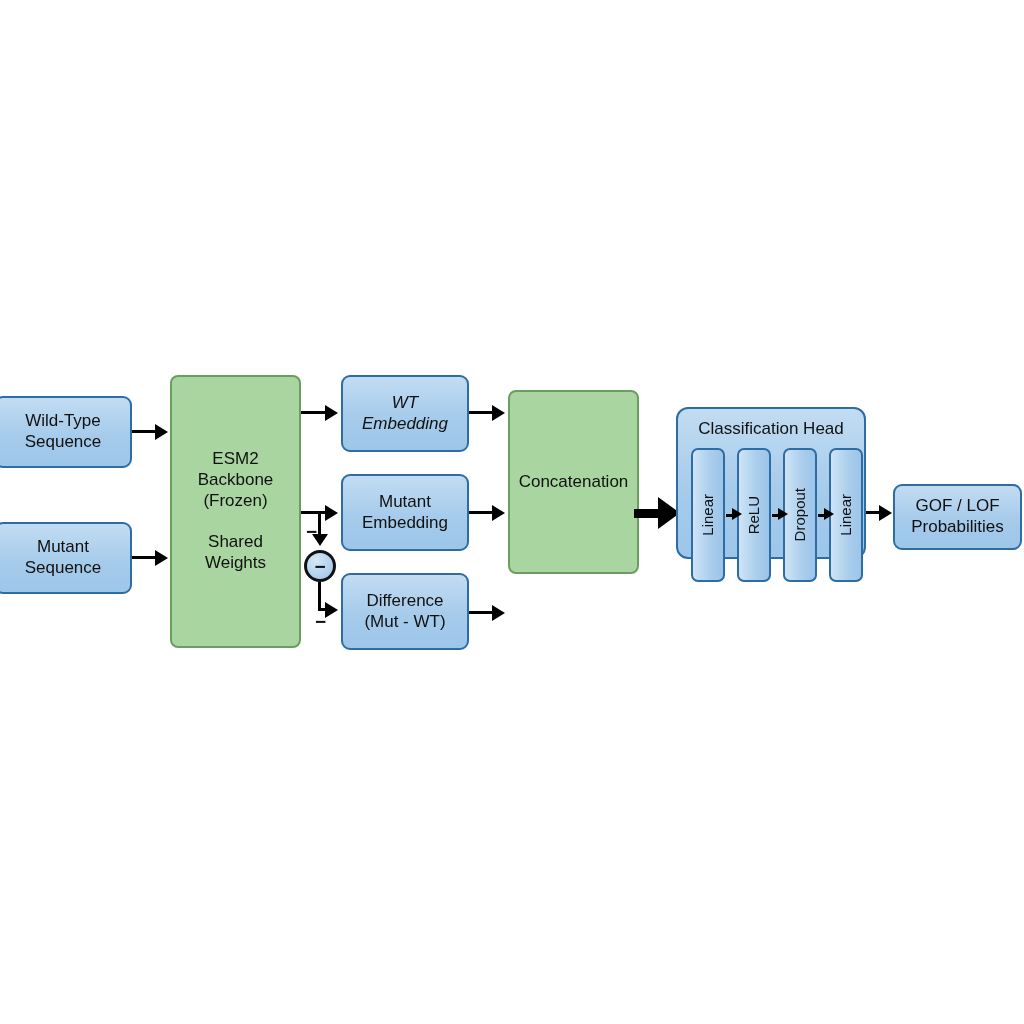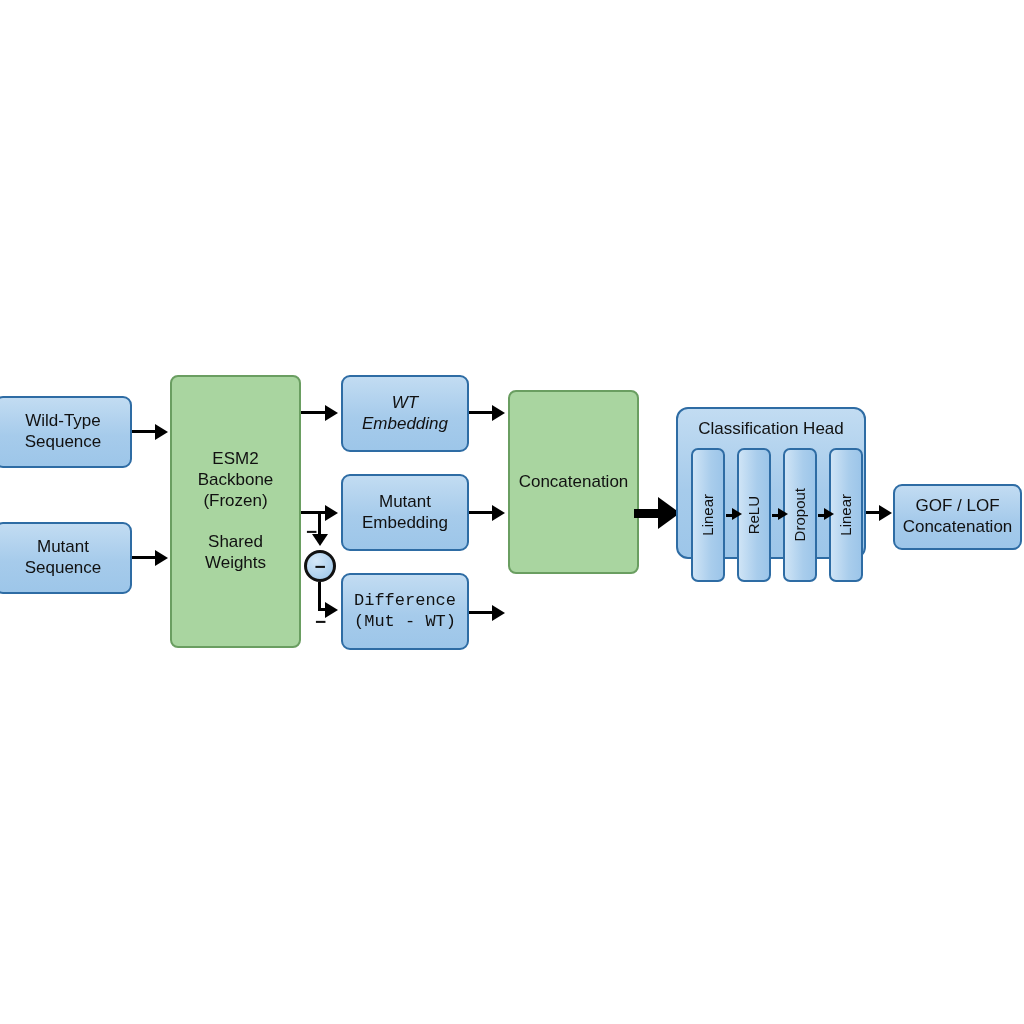--- a/index.html
+++ b/index.html
@@ -39,21 +39,21 @@
     font-size: 17px;
   }
   .green.tall { border-radius: 8px; }
 
   
   #wt-seq      { left: -6px;  top: 396px; width: 138px; height: 72px; }
   #mut-seq     { left: -6px;  top: 522px; width: 138px; height: 72px; }
   #esm2        { left: 170px; top: 375px; width: 131px; height: 273px; }
   #wt-emb      { left: 341px; top: 375px; width: 128px; height: 77px; font-style: italic; }
   #mut-emb     { left: 341px; top: 474px; width: 128px; height: 77px; }
-  #diff-emb    { left: 341px; top: 573px; width: 128px; height: 77px; font-family: Liberation Mono, monospace; }
+  #diff-emb    { left: 341px; top: 573px; width: 128px; height: 77px; }
   #concat      { left: 508px; top: 390px; width: 131px; height: 184px; }
   #clf-head    { left: 676px; top: 407px; width: 190px; height: 152px;
                  border-radius: 12px; align-items: flex-start; }
   #gof-lof     { left: 893px; top: 484px; width: 129px; height: 66px; }
 
   #clf-title {
     position: absolute;
     left: 0; right: 0; top: 10px;
     text-align: center;
     font-size: 17px;
@@ -227,15 +227,15 @@
     <div class="arrow-head small" style="left:100px; top:99px;"></div>
 
     <div class="line hline" style="left:140px; top:105px; width:8px;"></div>
     <div class="arrow-head small" style="left:146px; top:99px;"></div>
   </div>
 
   <div class="line hline" style="left:866px; top:511px; width:22px;"></div>
   <div class="arrow-head" style="left:879px; top:505px;"></div>
 
   <div class="node blue" id="gof-lof">GOF / LOF
-Concatenation</div>
+Probabilities</div>
 
 </div>
 
 </body></html>

